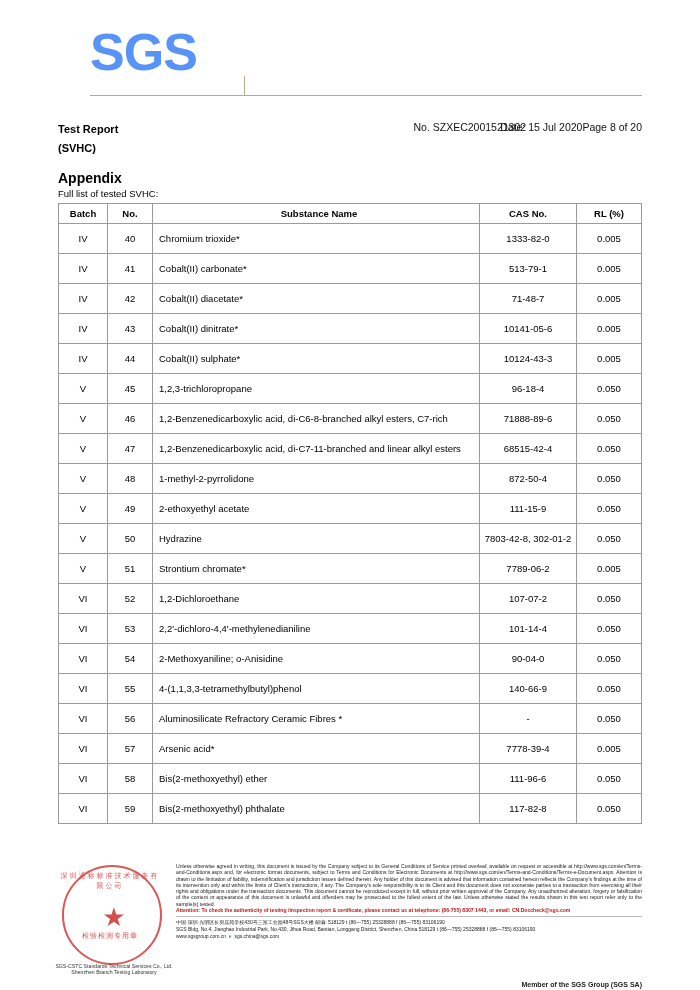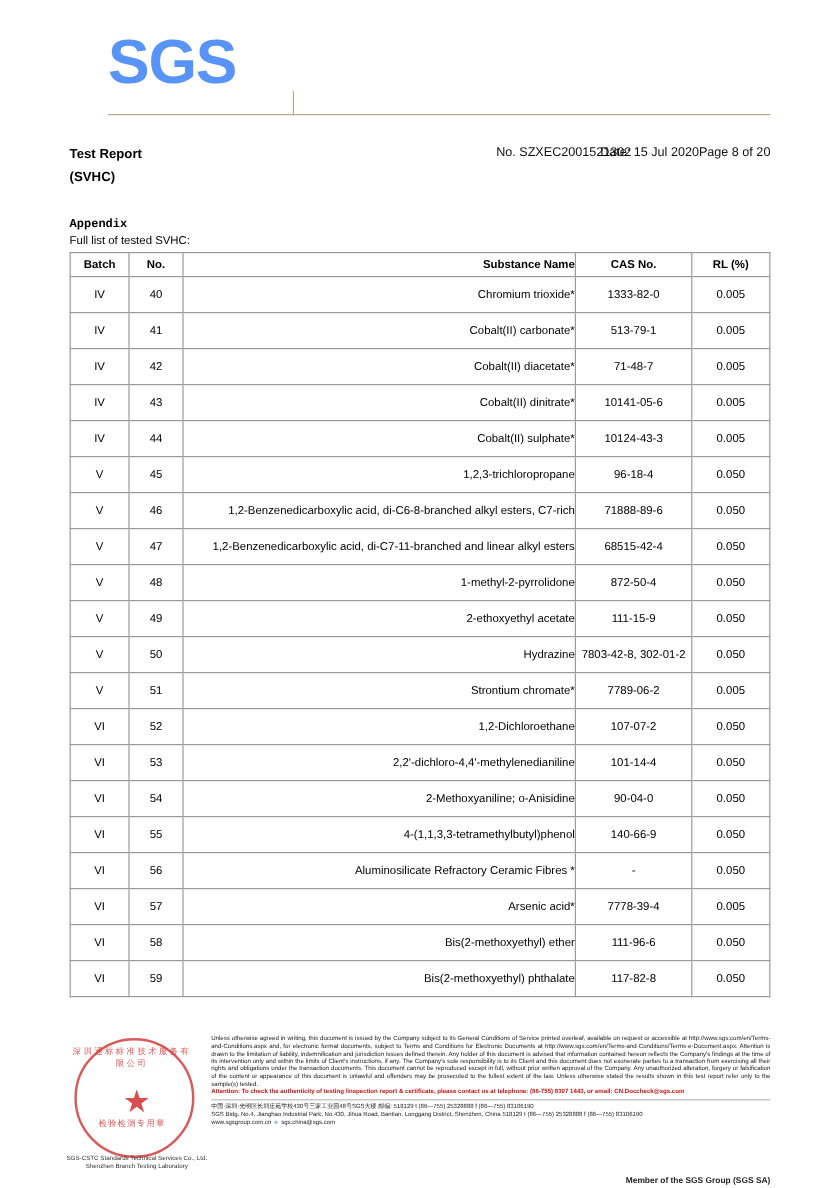--- a/index.html
+++ b/index.html
@@ -78,24 +78,23 @@
     justify-content: flex-end;
     color: #111;
   }
   .meta span { white-space: nowrap; }
   .meta .m-no { margin-right: 0; }
   .meta .m-date { margin-left: -26px; }
   .meta .m-page { margin-left: 0; }
 
   
   .appendix {
-    font-size: 10px;
+    font-size: 14px;
     font-weight: bold;
-    margin-top: 20px;
-    font-family: Liberation Mono, monospace;
+    margin-top: 8px;
   }
   .fulllist {
     font-size: 9.5px;
     font-weight: normal;
     margin-top: 2px;
     margin-bottom: 4px;
   }
 
   
   table.svhc {
@@ -116,21 +115,21 @@
     height: 19px;
     vertical-align: middle;
     background: #ffffff;
   }
   table.svhc tbody td {
     height: 29px;
     vertical-align: middle;
   }
   .c-batch { width: 48px;  text-align: center; }
   .c-no    { width: 44px;  text-align: center; }
-  .c-name  { width: auto;  text-align: right; padding-left: 6px !important; line-height: 13px; }
+  .c-name  { width: auto;  text-align: left; padding-left: 6px !important; line-height: 13px; }
   .c-cas   { width: 96px;  text-align: center; line-height: 12px; }
   .c-rl    { width: 64px;  text-align: center; }
 
   
   .footer {
     position: absolute;
     left: 58px;
     right: 58px;
     bottom: 26px;
   }
@@ -242,21 +241,21 @@
   </div>
 
   <div class="appendix">Appendix</div>
   <div class="fulllist">Full list of tested SVHC:</div>
 
   <table class="svhc">
     <thead>
       <tr>
         <th class="c-batch">Batch</th>
         <th class="c-no">No.</th>
-        <th class="c-name" style="text-align:right;">Substance Name</th>
+        <th class="c-name" style="text-align:center;">Substance Name</th>
         <th class="c-cas">CAS No.</th>
         <th class="c-rl">RL (%)</th>
       </tr>
     </thead>
     <tbody>
       <tr>
         <td class="c-batch">IV</td>
         <td class="c-no">40</td>
         <td class="c-name">Chromium trioxide*</td>
         <td class="c-cas">1333-82-0</td>

